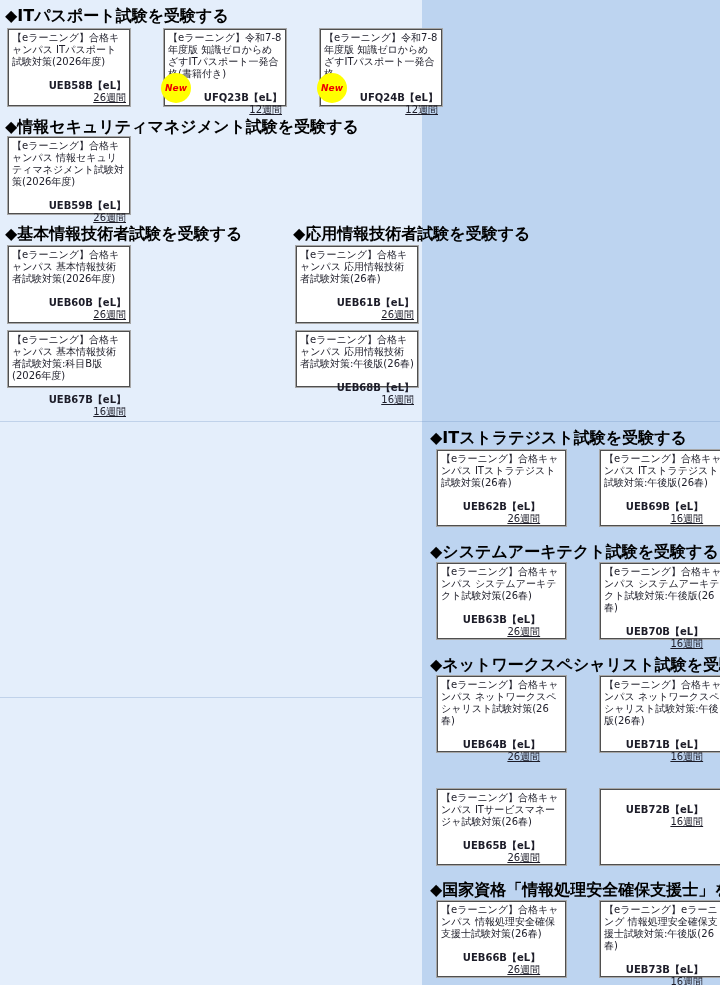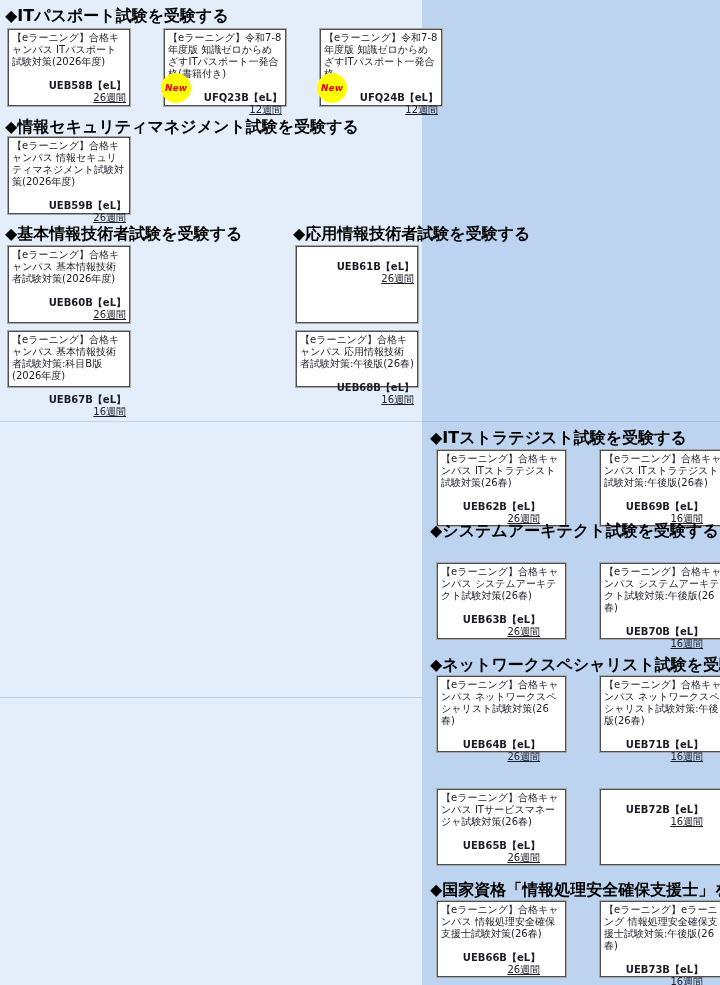--- a/index.html
+++ b/index.html
@@ -24,21 +24,21 @@
   .card-duration{text-decoration:underline;}
   .new-badge{position:absolute;left:-4px;bottom:2px;width:30px;height:30px;
              background:var(--badge-background,#ffff00);color:var(--badge-text,#ee0000);
              font-size:9px;font-weight:bold;font-style:italic;border-radius:50%;
              display:flex;align-items:center;justify-content:center;}
   .h0{left:5px;top:6px}   .r0{left:8px;top:29px}
   .h1{left:5px;top:117px} .r1{left:8px;top:137px}
   .h2{left:5px;top:224px} .r2{left:8px;top:246px}
   .h3{left:293px;top:224px}.r3{left:296px;top:246px}
   .h4{left:430px;top:428px}.r4{left:437px;top:450px}
-  .h5{left:430px;top:521px}.r5{left:437px;top:563px}
+  .h5{left:430px;top:542px}.r5{left:437px;top:563px}
   .h6{left:430px;top:655px}.r6{left:437px;top:676px}
   .h7{left:430px;top:768px}.r7{left:437px;top:789px}
   .h8{left:430px;top:880px}.r8{left:437px;top:901px}
 </style>
 </head>
 <body>
 
 <div class="canvas">
   <div class="bg-right"></div>
   <div class="sep sep1"></div>
@@ -96,20 +96,21 @@
       <div class="card-meta">
         <div class="card-code">UEB67B【eL】</div>
         <div class="card-duration">16週間</div>
       </div>
     </div>
   </div>
 
   <div class="heading h3">◆応用情報技術者試験を受験する</div>
   <div class="row col r3">
     <div class="card">
+      <div class="card-title">【eラーニング】合格キャンパス 応用情報技術者試験対策(26春)</div>
       <div class="card-meta">
         <div class="card-code">UEB61B【eL】</div>
         <div class="card-duration">26週間</div>
       </div>
     </div>
     <div class="card short">
       <div class="card-title">【eラーニング】合格キャンパス 応用情報技術者試験対策:午後版(26春)</div>
       <div class="card-meta">
         <div class="card-code">UEB68B【eL】</div>
         <div class="card-duration">16週間</div>

